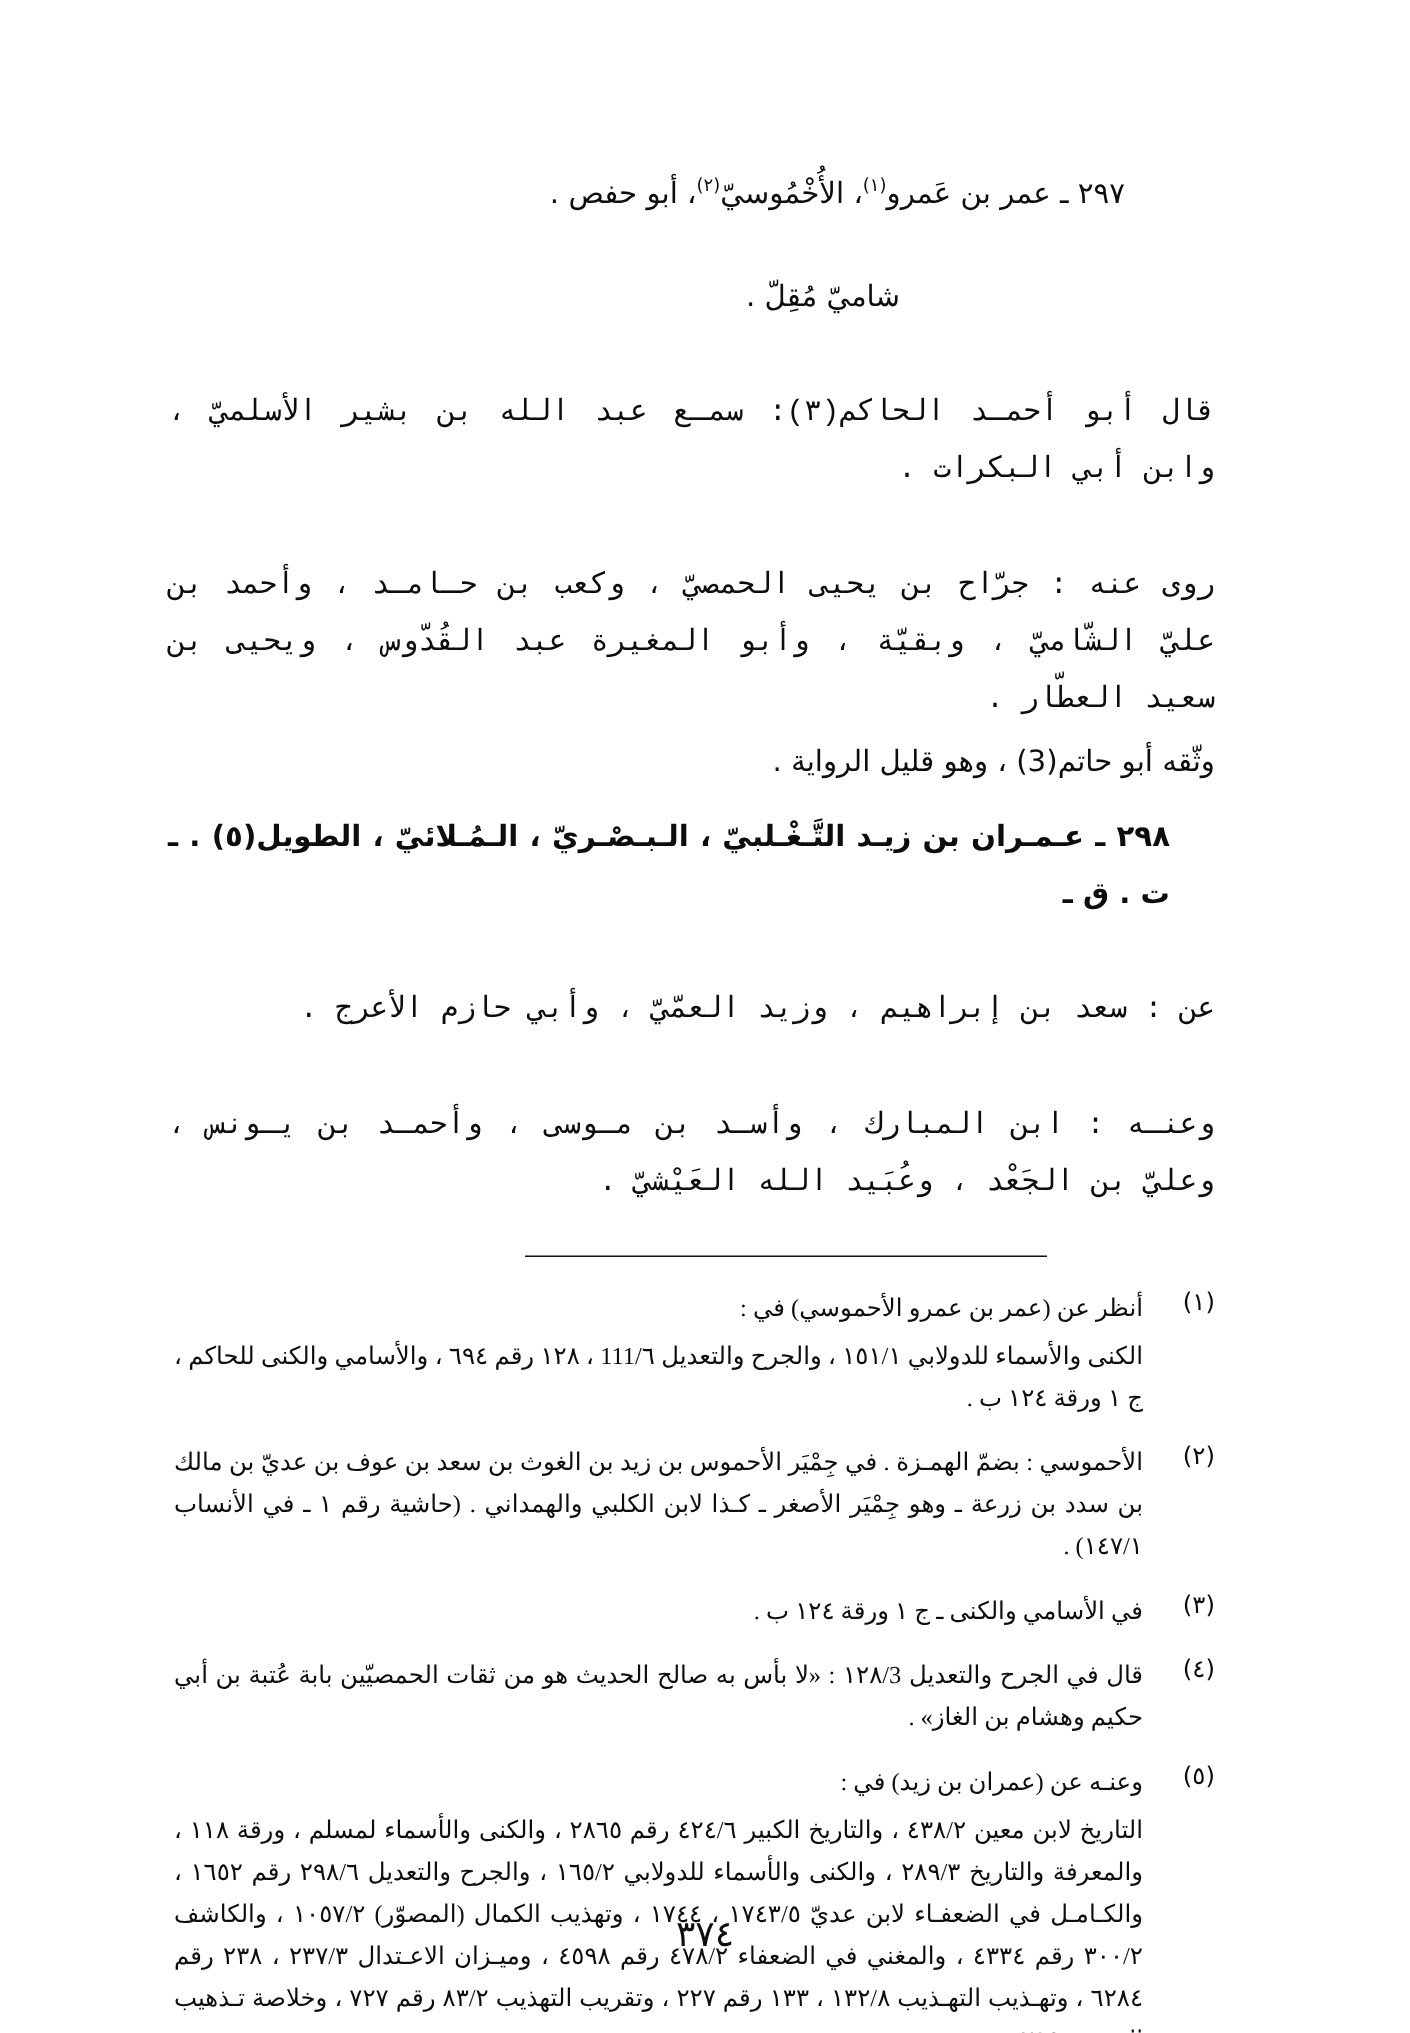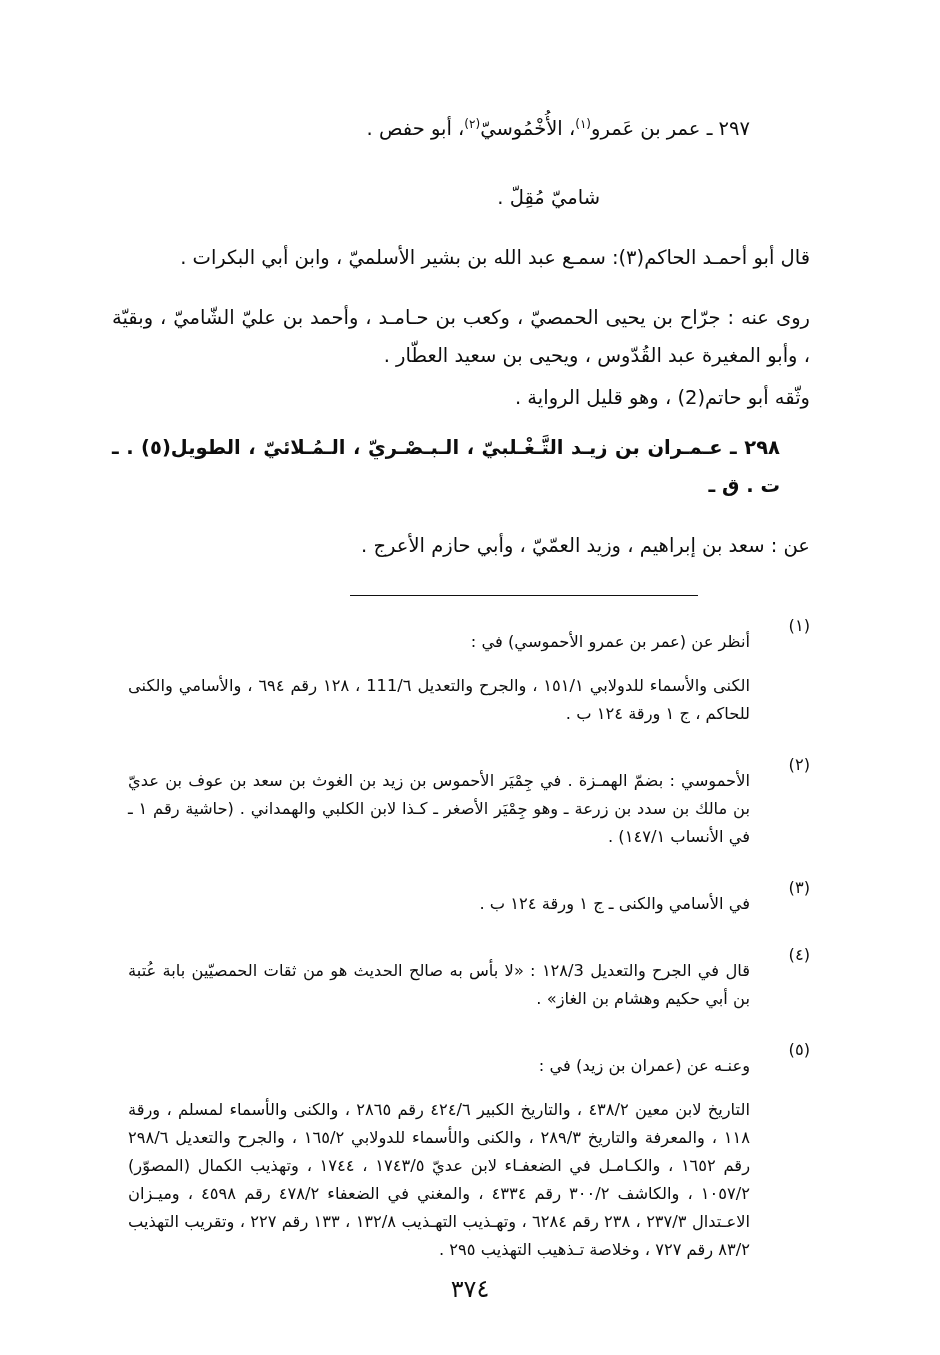--- a/index.html
+++ b/index.html
@@ -39,21 +39,22 @@
   .entry-head-2 {
     margin: 12px 0 4px 0;
     text-align: justify;
     padding-right: 30px;
     font-weight: bold;
   }
   .para {
     margin: 0 0 4px 0;
   }
   .para-gap {
-    margin-top: 22px;
+    margin-top: 39px;
+    font-family: Liberation Mono, monospace;
   }
   .line-right-pad {
     padding-right: 210px;
     margin-top: 31px;
   }
   .sup {
     font-size: 12px;
     vertical-align: super;
     line-height: 0;
   }
@@ -78,21 +79,22 @@
     flex: 0 0 auto;
     width: 40px;
     text-align: right;
     padding-left: 4px;
   }
   .note-body {
     flex: 1 1 auto;
     text-align: justify;
   }
   .note-body p {
-    margin: 16px;
+    margin: 4px;
+    font-family: Liberation Serif, serif;
   }
   .folio {
     position: absolute;
     bottom: 52px;
     left: 0;
     width: 940px;
     text-align: center;
     font-size: 24px;
     letter-spacing: 1px;
   }
@@ -110,26 +112,27 @@
     <div class="entry-head">
       <span>٢٩٧ ـ عمر بن عَمرو</span><span class="sup">(١)</span><span>، الأُخْمُوسيّ</span><span class="sup">(٢)</span><span>، أبو حفص .</span>
     </div>
 
     <div class="para line-right-pad">شاميّ مُقِلّ .</div>
 
     <div class="para para-gap">قال أبو أحمـد الحاكم(٣): سمـع عبد الله بن بشير الأسلميّ ، وابن أبي البكرات .</div>
 
     <div class="para para-gap">روى عنه : جرّاح بن يحيى الحمصيّ ، وكعب بن حـامـد ، وأحمد بن عليّ الشّاميّ ، وبقيّة ، وأبو المغيرة عبد القُدّوس ، ويحيى بن سعيد العطّار .</div>
 
-    <div class="para">وثّقه أبو حاتم(2) ، وهو قليل الرواية .</div>
+    <div class="para">وثّقه أبو حاتم(3) ، وهو قليل الرواية .</div>
 
     <div class="entry-head-2">٢٩٨ ـ عـمـران بن زيـد التَّـغْـلبيّ ، الـبـصْـريّ ، الـمُـلائيّ ، الطويل(٥) . ـ ت . ق ـ</div>
 
     <div class="para para-gap">عن : سعد بن إبراهيم ، وزيد العمّيّ ، وأبي حازم الأعرج .</div>
 
+    <div class="para para-gap">وعنـه : ابن المبارك ، وأسـد بن مـوسى ، وأحمـد بن يـونس ، وعليّ بن الجَعْد ، وعُبَيد الله العَيْشيّ .</div>
 
   </div>
 
   <div class="rule"></div>
 
   <div class="notes">
 
     <div class="note">
       <div class="note-num">(١)</div>
       <div class="note-body">

